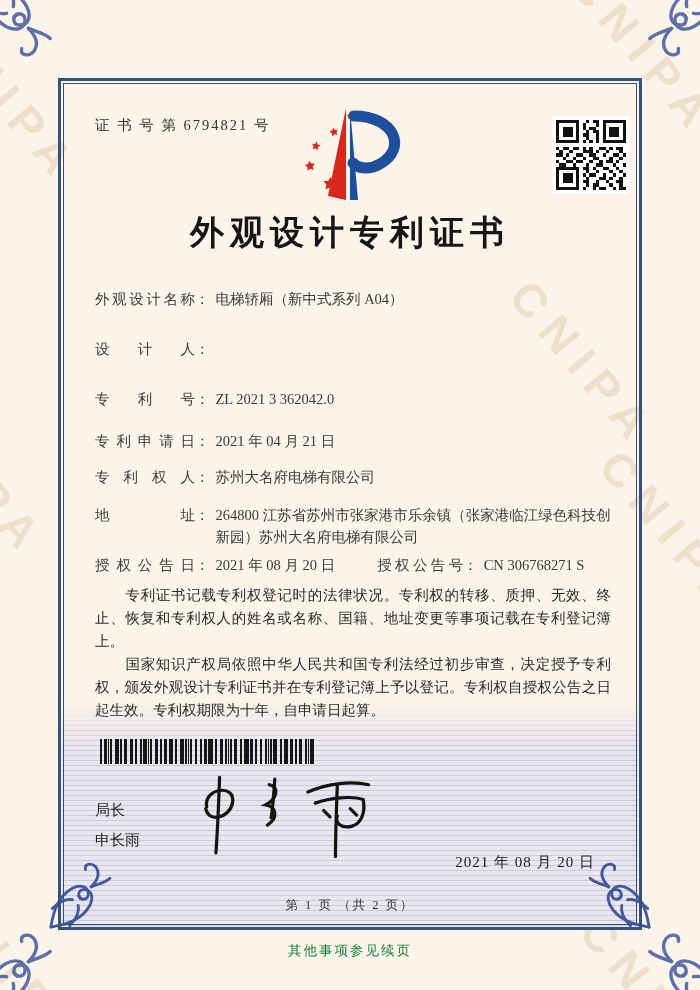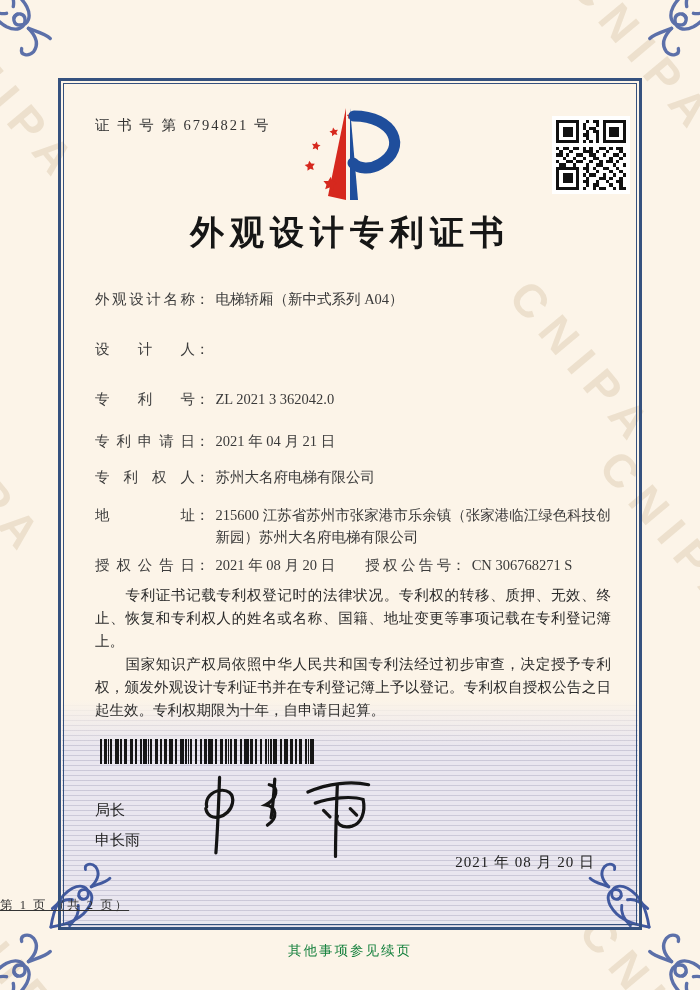--- a/index.html
+++ b/index.html
@@ -65,21 +65,21 @@
   .flabel{
     flex:0 0 100px;width:100px;display:inline-block;
     text-align:justify;text-align-last:justify;color:#3d3d3d;
   }
   .fcolon{flex:0 0 auto;margin-right:6px;}
   .fvalue{flex:1;color:#3a3a3a;}
   .mb1{margin-bottom:28px;} .mb2{margin-bottom:28px;} .mb3{margin-bottom:20px;}
   .mb4{margin-bottom:14px;} .mb5{margin-bottom:16px;} .mb6{margin-bottom:6px;}
   .grant-row{display:flex;}
   .grant-group{display:flex;align-items:flex-start;line-height:22px;}
-  .grant-group.second{margin-left:30px;justify-content:flex-end;}
+  .grant-group.second{margin-left:42px;justify-content:flex-end;}
   .grant-group.second .flabel{flex-basis:86px;width:86px;}
   
   .bodytext{
     position:absolute;left:95px;top:584px;width:516px;
     font-size:14.5px;line-height:23px;text-align:justify;color:#2a2a2a;
   }
   .bodytext p{margin:0;text-indent:2.1em;}
   
   .barcode{
     position:absolute;left:100px;top:739px;width:214px;height:25px;
@@ -91,22 +91,22 @@
   
   .signer{position:absolute;left:95px;top:795px;font-size:15px;line-height:30px;color:#222;}
   .sig-script{position:absolute;left:172px;top:770px;width:235px;height:92px;}
   .sig-script svg{width:100%;height:100%;}
   .issue-date{
     position:absolute;left:430px;top:853px;width:190px;text-align:center;
     font-size:15px;color:#222;letter-spacing:1px;
   }
   
   .page-number{
-    position:absolute;left:0;right:0;top:897px;text-align:left;
-    font-size:12.5px;letter-spacing:2px;color:#333;text-decoration:underline;
+    position:absolute;left:0;right:0;top:897px;text-align:center;
+    font-size:12.5px;letter-spacing:2px;color:#333;
   }
   .cont-note{
     position:absolute;left:0;right:0;top:942px;text-align:center;
     font-size:13.5px;letter-spacing:2px;color:#15803d;
   }
 </style>
 </head>
 <body>
 
 <svg width="0" height="0" style="position:absolute" aria-hidden="true">
@@ -235,21 +235,21 @@
       <span class="fvalue">2021 年 04 月 21 日</span>
     </div>
     <div class="frow mb5">
       <span class="flabel">专利权人</span>
       <span class="fcolon">：</span>
       <span class="fvalue">苏州大名府电梯有限公司</span>
     </div>
     <div class="frow mb6">
       <span class="flabel">地址</span>
       <span class="fcolon">：</span>
-      <span class="fvalue">215600 江苏省苏州市张家港市乐余镇（张家港临江绿色科技创新园）苏州大名府电梯有限公司</span>
+      <span class="fvalue">264800 江苏省苏州市张家港市乐余镇（张家港临江绿色科技创新园）苏州大名府电梯有限公司</span>
     </div>
     <div class="grant-row">
       <div class="grant-group">
         <span class="flabel">授权公告日</span>
         <span class="fcolon">：</span>
         <span>2021 年 08 月 20 日</span>
       </div>
       <div class="grant-group second">
         <span class="flabel">授权公告号</span>
         <span class="fcolon">：</span>

